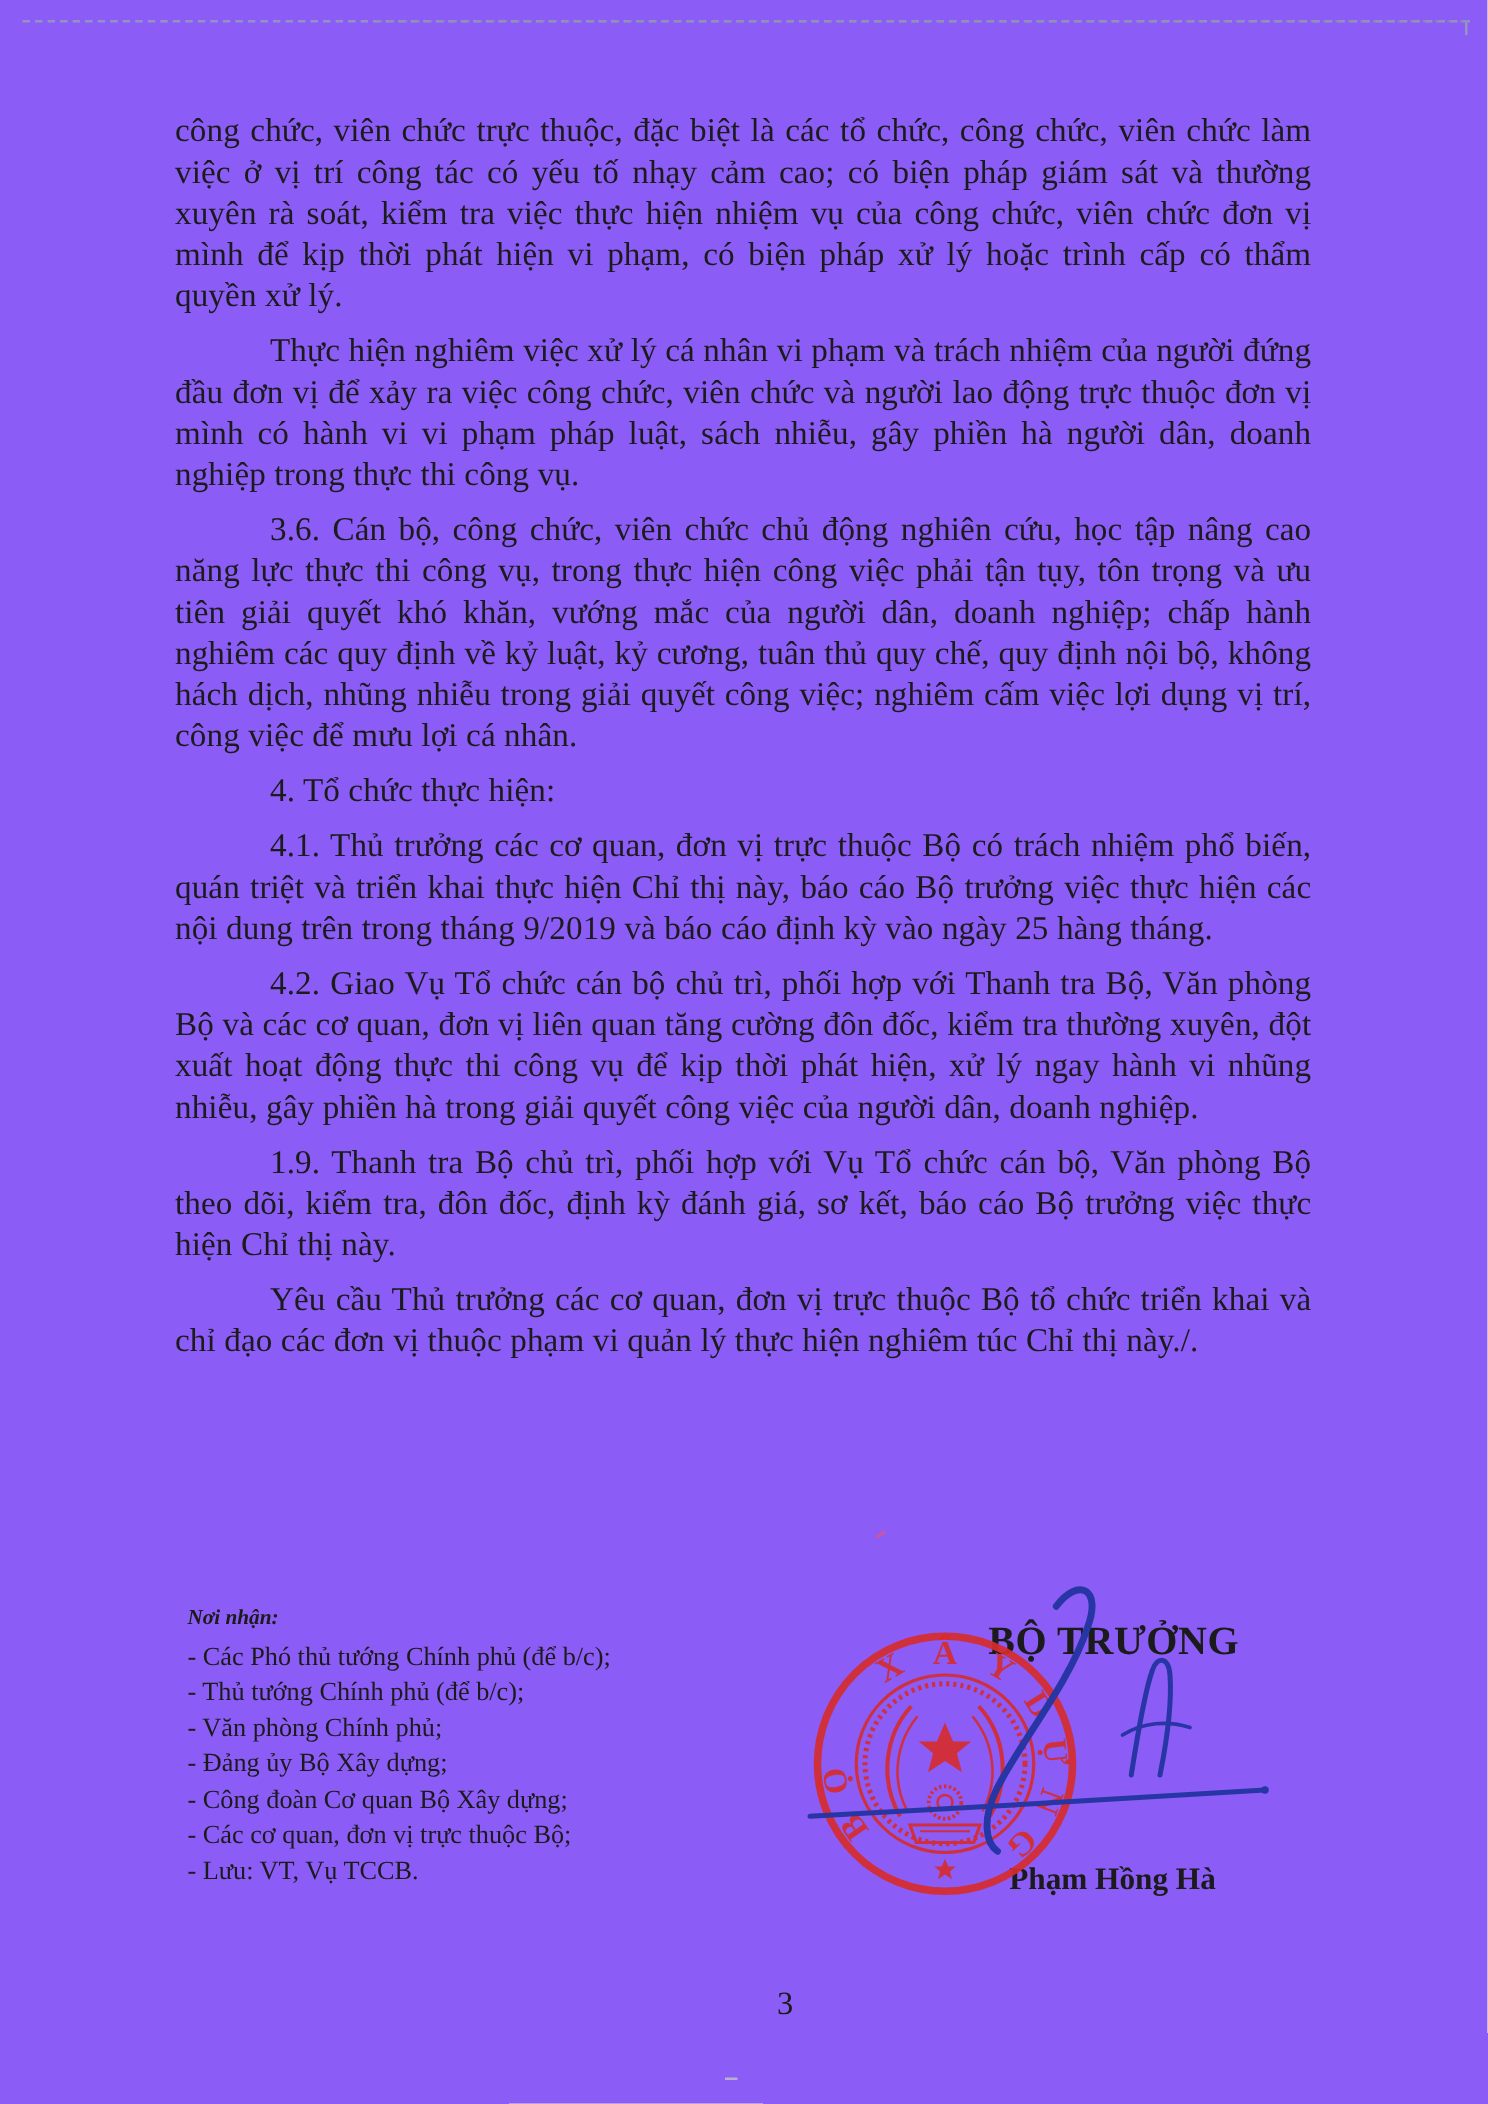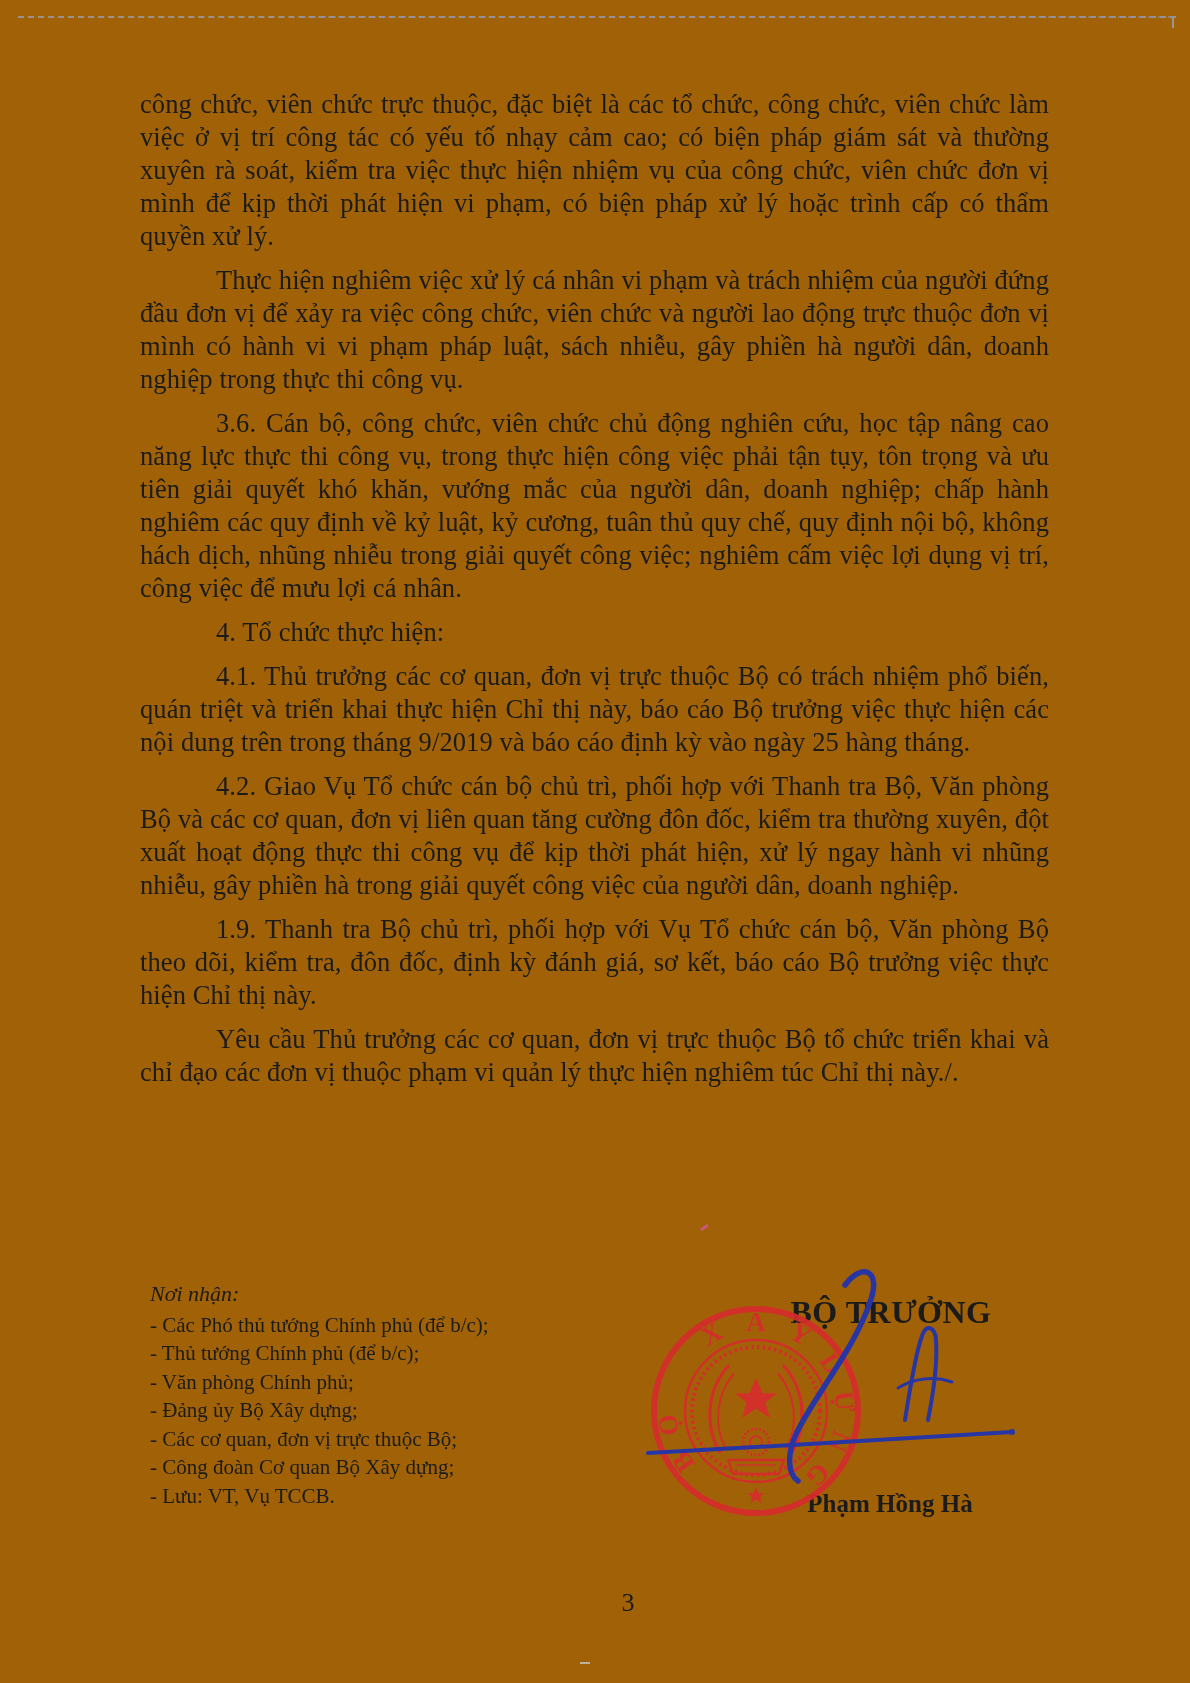--- a/index.html
+++ b/index.html
@@ -1,37 +1,37 @@
 <!DOCTYPE html>
 <html><head>
 <meta charset="utf-8">
 <style>
   html,body{margin:0;padding:0;background:#ffffff;}
-  #page{position:relative;width:1190px;height:1683px;background:#a16207;overflow:hidden;
+  #page{position:relative;width:1190px;height:1683px;background:#8b5cf6;overflow:hidden;
         font-family:"Liberation Serif","DejaVu Serif",serif;color:#1b1b1b;}
 
   
   .scan-line-top{position:absolute;left:18px;right:14px;top:16px;height:0;
     border-top:2px dashed #9aa2b6;opacity:.75;}
   .scan-line-top2{position:absolute;left:300px;right:16px;top:16px;height:0;
     border-top:2px dashed #8b93ab;opacity:.6;}
   .scan-tick-right{position:absolute;right:16px;top:18px;width:2px;height:10px;background:#9aa2b6;opacity:.8;}
   .scan-dash-bottom{position:absolute;left:580px;top:1662px;width:10px;height:2px;background:#c4c4c4;opacity:.8;}
   .stray-mark{position:absolute;left:700px;top:1226px;width:9px;height:3px;background:#d4559a;
     transform:rotate(-35deg);opacity:.8;border-radius:2px;}
 
   
   .body-text{position:absolute;left:140px;top:88px;width:909px;}
   .body-text p{margin:0 0 11px 0;font-size:26.5px;line-height:33px;text-align:justify;
     text-indent:76px;letter-spacing:.1px;}
   .body-text p.no-indent{text-indent:0;}
 
   
   .recipients{position:absolute;left:150px;top:1280px;width:420px;font-size:21px;line-height:28.5px;}
-  .recipients-label{font-weight:normal;font-style:italic;font-size:22px;margin-bottom:2px;}
+  .recipients-label{font-weight:bold;font-style:italic;font-size:17px;margin-bottom:2px;}
   .recipient-item{white-space:nowrap;}
 
   .minister-title{position:absolute;left:766px;top:1294px;width:250px;text-align:center;
     font-weight:bold;font-size:32px;letter-spacing:.5px;}
   .minister-name{position:absolute;left:760px;top:1490px;width:260px;text-align:center;
     font-weight:bold;font-size:25px;}
 
   .seal-svg{position:absolute;left:648px;top:1303px;width:216px;height:216px;}
   .signature-svg{position:absolute;left:560px;top:1250px;width:500px;height:310px;}
 
@@ -58,22 +58,22 @@
     <p>1.9. Thanh tra Bộ chủ trì, phối hợp với Vụ Tổ chức cán bộ, Văn phòng Bộ theo dõi, kiểm tra, đôn đốc, định kỳ đánh giá, sơ kết, báo cáo Bộ trưởng việc thực hiện Chỉ thị này.</p>
     <p>Yêu cầu Thủ trưởng các cơ quan, đơn vị trực thuộc Bộ tổ chức triển khai và chỉ đạo các đơn vị thuộc phạm vi quản lý thực hiện nghiêm túc Chỉ thị này./.</p>
   </div>
 
   <div class="recipients">
     <div class="recipients-label">Nơi nhận:</div>
     <div class="recipient-item">- Các Phó thủ tướng Chính phủ (để b/c);</div>
     <div class="recipient-item">- Thủ tướng Chính phủ (để b/c);</div>
     <div class="recipient-item">- Văn phòng Chính phủ;</div>
     <div class="recipient-item">- Đảng ủy Bộ Xây dựng;</div>
+    <div class="recipient-item">- Công đoàn Cơ quan Bộ Xây dựng;</div>
     <div class="recipient-item">- Các cơ quan, đơn vị trực thuộc Bộ;</div>
-    <div class="recipient-item">- Công đoàn Cơ quan Bộ Xây dựng;</div>
     <div class="recipient-item">- Lưu: VT, Vụ TCCB.</div>
   </div>
 
   <div class="minister-title">BỘ TRƯỞNG</div>
   <div class="minister-name">Phạm Hồng Hà</div>
 
   <svg class="seal-svg" viewBox="0 0 216 216">
     <g stroke="#d62c2c" fill="none" opacity="0.92">
       <circle cx="108" cy="108" r="102" stroke-width="6"></circle>
       <circle cx="108" cy="108" r="71" stroke-width="2.5"></circle>

